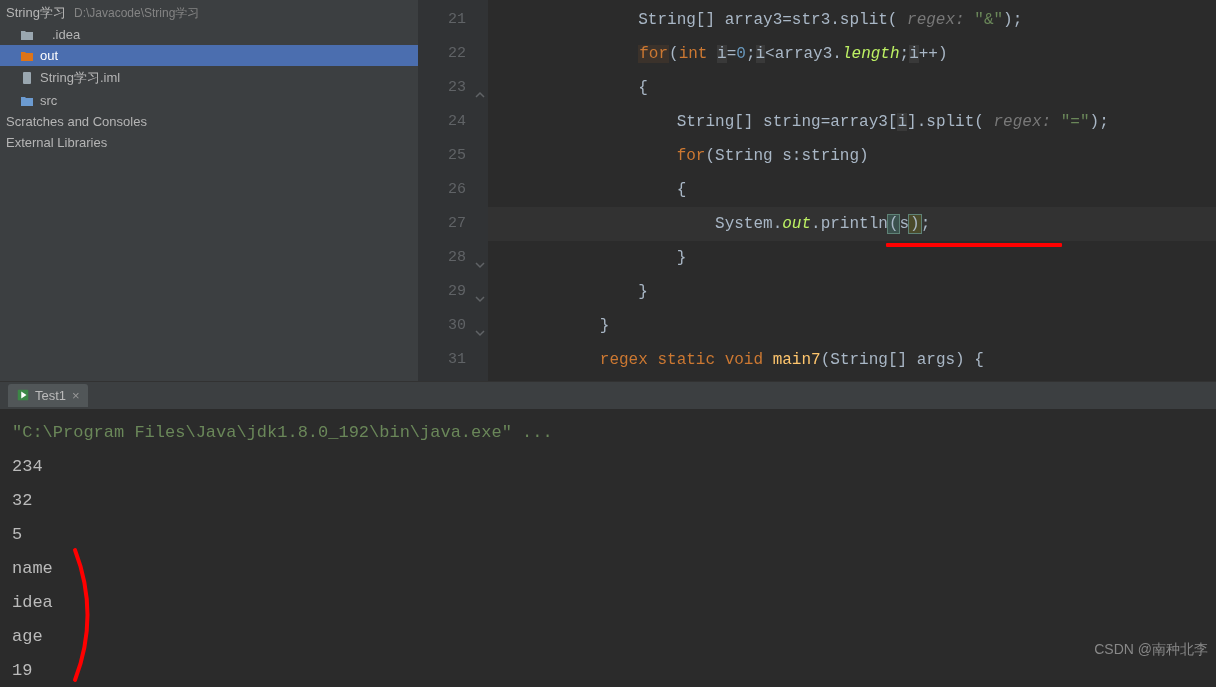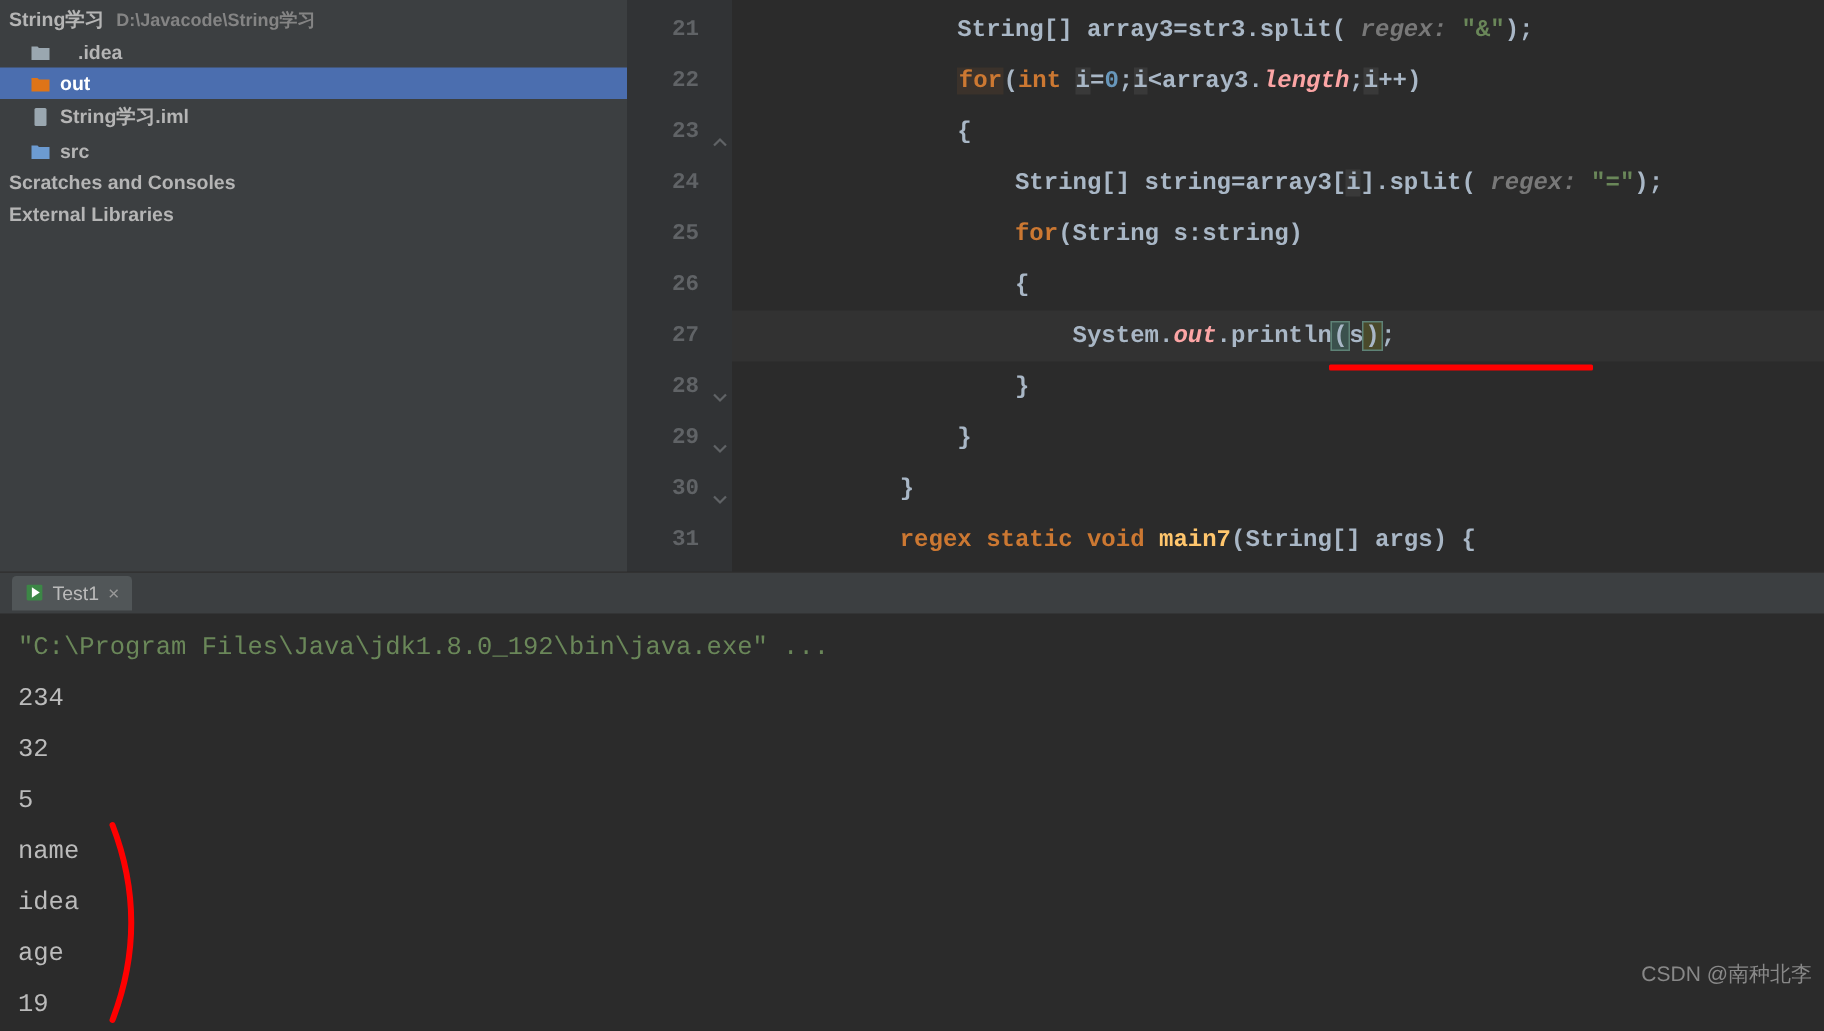--- a/index.html
+++ b/index.html
@@ -8,21 +8,20 @@
       background: #2b2b2b;
       color: #a9b7c6;
       overflow: hidden;
       width: 1216px;
       height: 687px;
       position: relative;
     }
     .top-section {
       display: flex;
       height: 381px;
-      font-weight: bold;
     }
     .project-tree {
       width: 418px;
       background: #3c3f41;
       color: #b5b5b5;
       font-size: 13px;
       padding-top: 2px;
     }
     .tree-header {
       display: flex;
@@ -93,21 +92,21 @@
       line-height: 34px;
       white-space: pre;
       padding-left: 35px;
       position: relative;
     }
     .code-line.current { background: #323232; }
     .kw { color: #cc7832; }
     .kw-for { color: #cc7832; background: rgba(204,120,50,0.1); padding: 0 1px; }
     .str { color: #6a8759; }
     .hint { color: #787878; font-style: italic; }
-    .static-it { color: #fca5a5; font-style: italic; }
+    .static-it { color: #bef264; font-style: italic; }
     .method { color: #ffc66d; }
     .num { color: #6897bb; }
     .hl-i { background: rgba(255,255,255,0.07); }
     .paren-hl { background: #3b514d; border: 1px solid #5e8276; padding: 0 1px; margin: -1px; }
     .caret-bg { background: rgba(255,255,0,0.12); }
     .underline-red {
       position: absolute;
       height: 4px;
       background: red;
       left: 398px;

